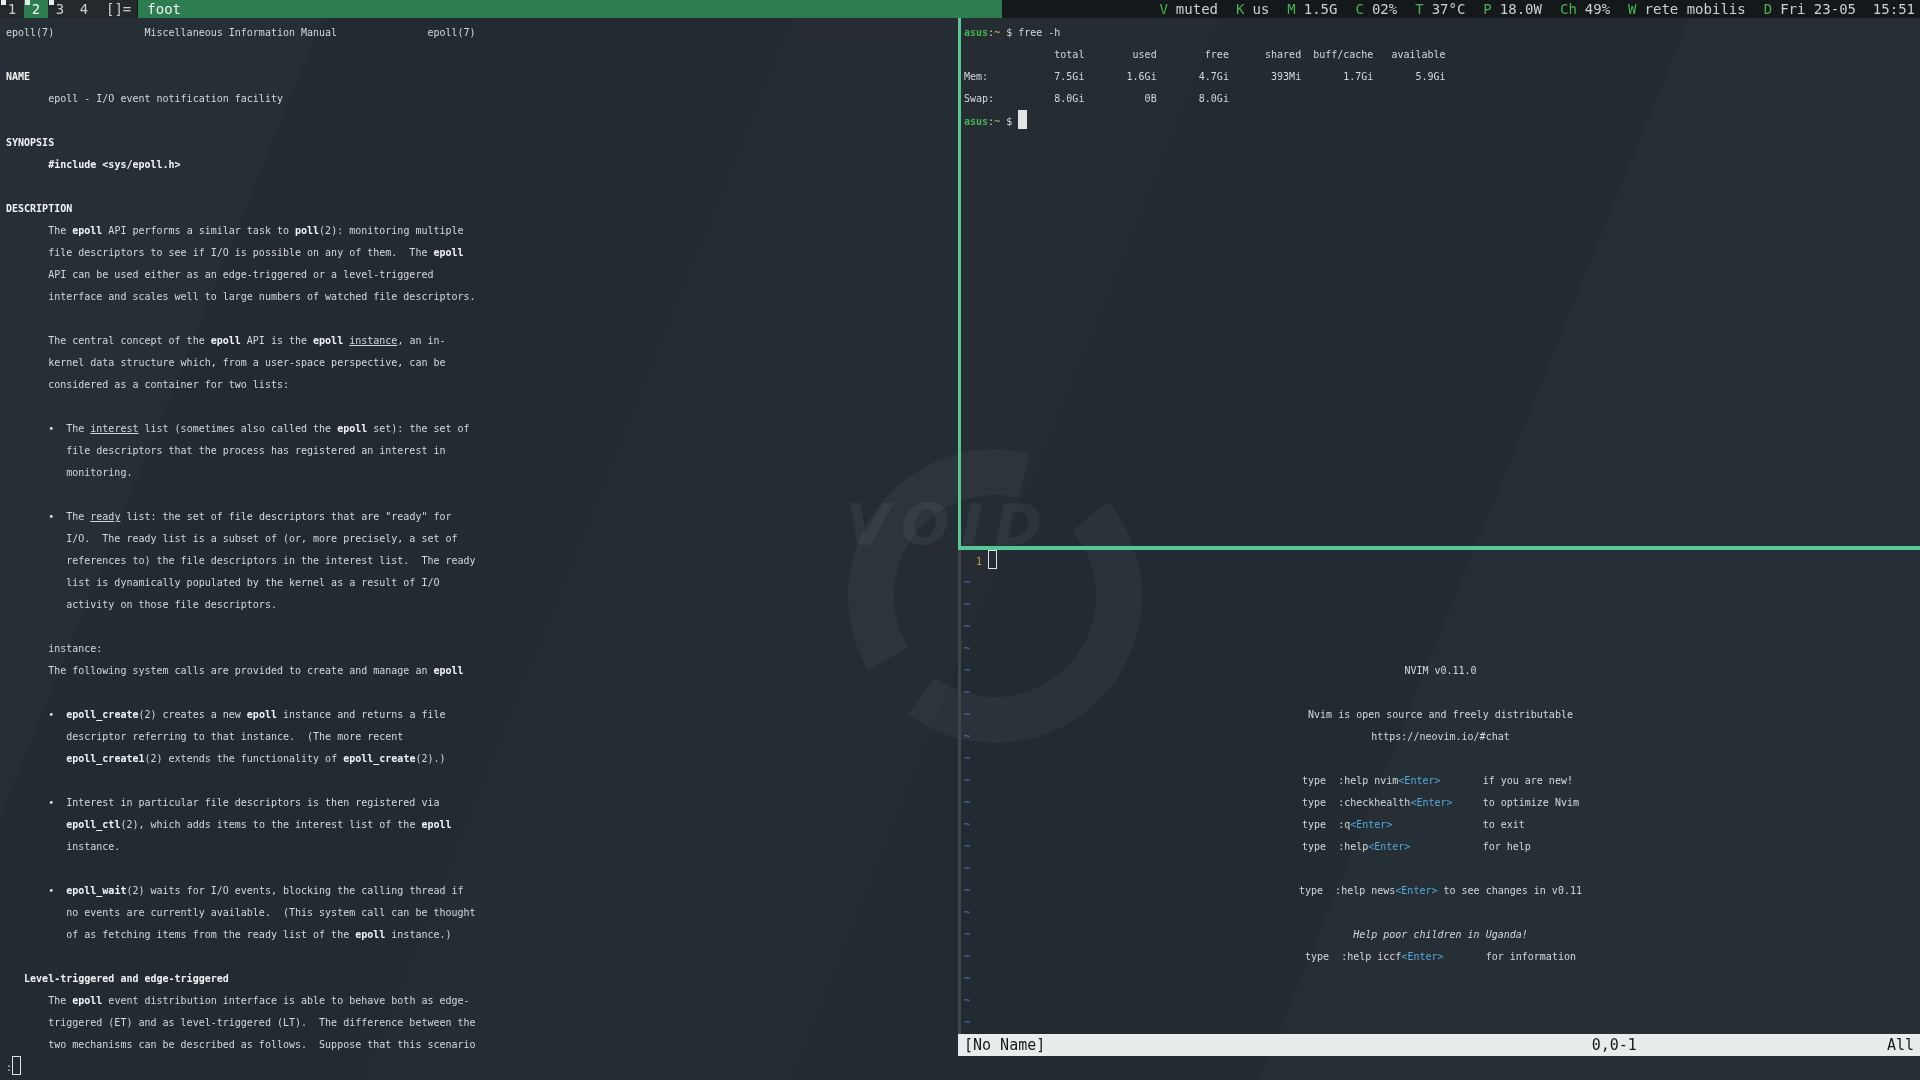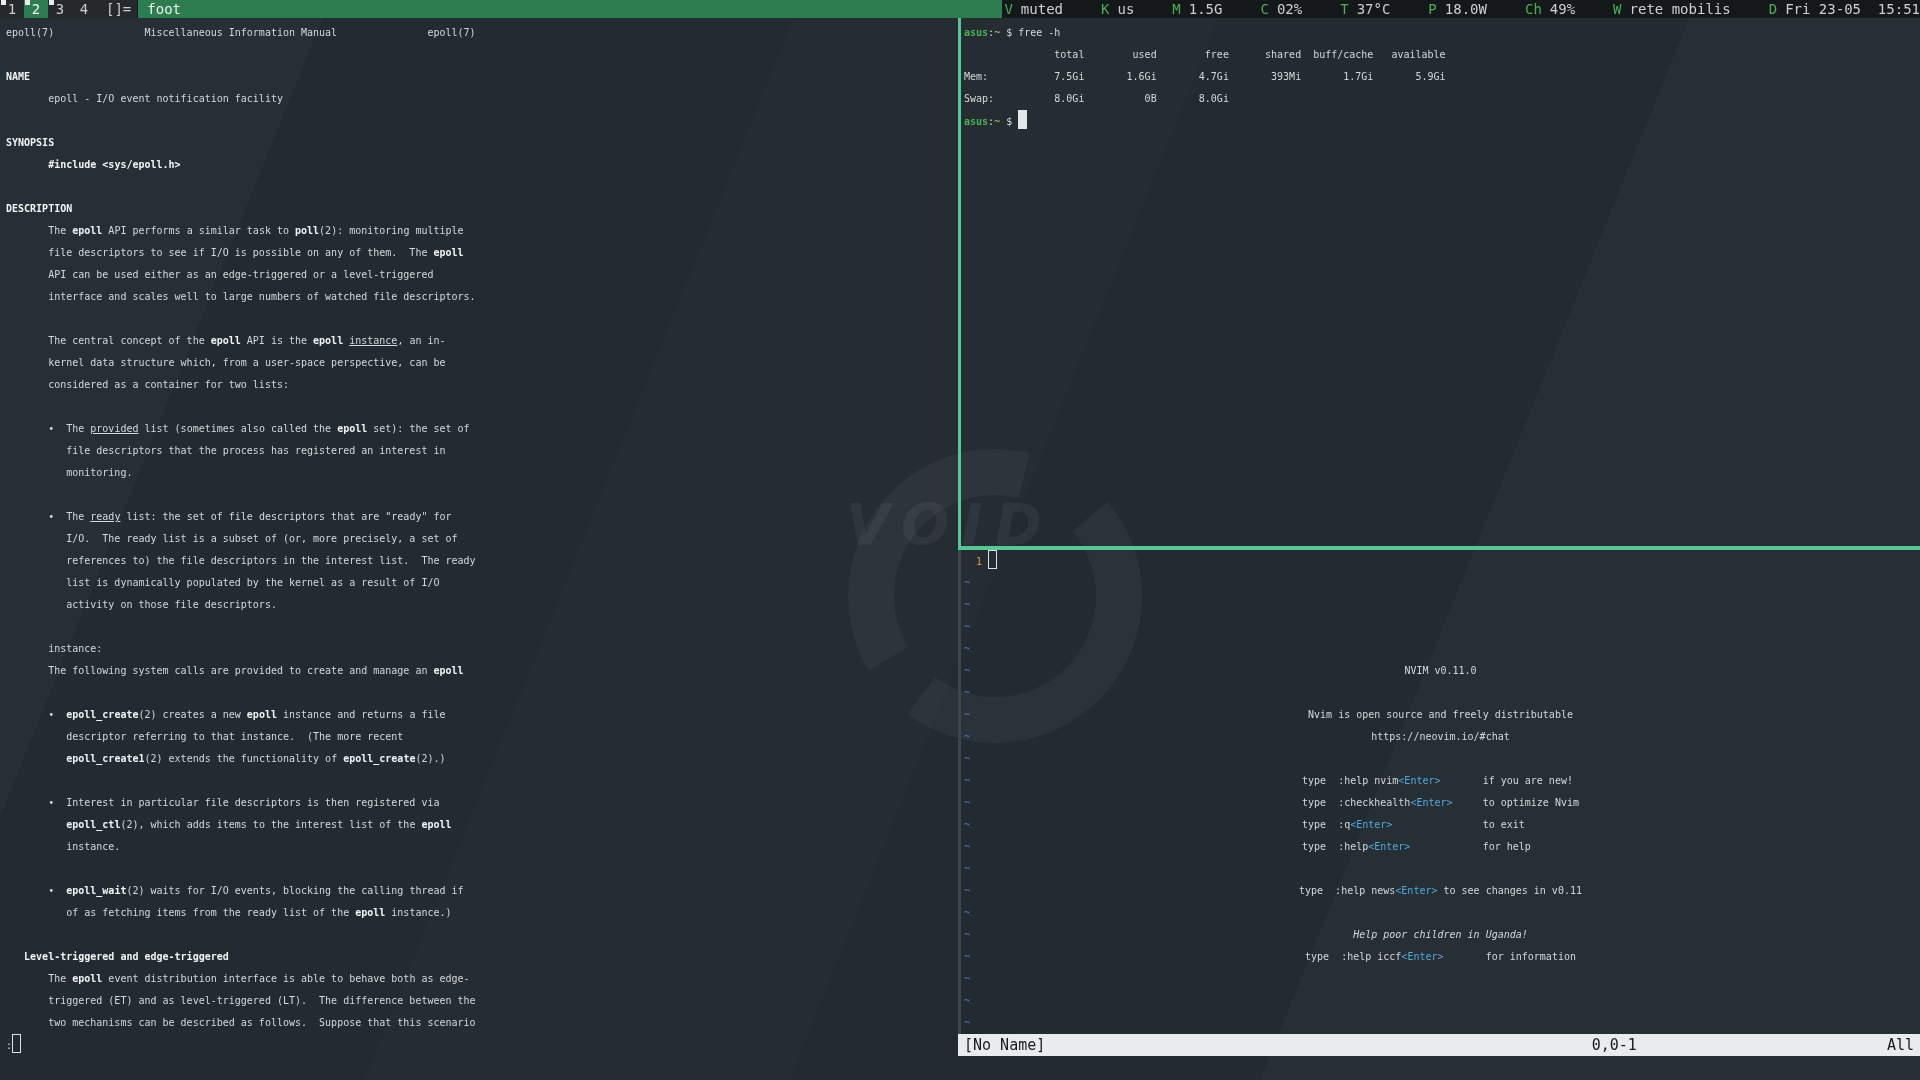--- a/index.html
+++ b/index.html
@@ -21,21 +21,21 @@
   
   #bar{position:absolute;left:0;top:0;width:1920px;height:18px;background:#15181a;
     display:flex;align-items:stretch;font-size:14px;line-height:18px;color:#c9cdce;z-index:5}
   #ws-area{display:flex;background:#26292c}
   .ws-cell{width:24px;position:relative;display:flex;align-items:center;justify-content:center;cursor:default}
   .ws-cell.active{background:var(--wsgreen);color:#f2f5f5}
   .ws-dot{position:absolute;left:1px;top:0;width:5px;height:5px;background:#e8ecec}
   #layout-ind{background:#26292c;padding:0 6px 0 10px;display:flex;align-items:center;white-space:pre}
   #title-block{width:864px;background:var(--wsgreen);color:#eef3f2;display:flex;
     align-items:center;padding-left:9px;margin-left:1px;white-space:pre}
-  #status{margin-left:auto;display:flex;gap:38px;align-items:center;white-space:pre}
+  #status{margin-left:auto;display:flex;gap:18px;align-items:center;padding-right:5px;white-space:pre}
   .status-key{color:var(--green);margin-right:8px}
   .status-value{color:#ccd0d1}
 
   
   .pane{position:absolute;font-size:10px;line-height:22px;color:var(--text);z-index:2}
   .tline{height:22px;white-space:pre}
   span.b{font-weight:bold;color:var(--textb)}
   span.u{text-decoration:underline}
   span.g{font-weight:bold;color:var(--green)}
   span.y{color:var(--yellow)}
@@ -111,21 +111,21 @@
       <div class="tline"><span class="b">DESCRIPTION</span></div>
       <div class="tline"><span>       The </span><span class="b">epoll</span><span> API performs a similar task to </span><span class="b">poll</span><span>(2): monitoring multiple</span></div>
       <div class="tline"><span>       file descriptors to see if I/O is possible on any of them.  The </span><span class="b">epoll</span></div>
       <div class="tline"><span>       API can be used either as an edge-triggered or a level-triggered</span></div>
       <div class="tline"><span>       interface and scales well to large numbers of watched file descriptors.</span></div>
       <div class="tline"> </div>
       <div class="tline"><span>       The central concept of the </span><span class="b">epoll</span><span> API is the </span><span class="b">epoll</span><span> </span><span class="u">instance</span><span>, an in-</span></div>
       <div class="tline"><span>       kernel data structure which, from a user-space perspective, can be</span></div>
       <div class="tline"><span>       considered as a container for two lists:</span></div>
       <div class="tline"> </div>
-      <div class="tline"><span>       •  The </span><span class="u">provided</span><span> list (sometimes also called the </span><span class="b">epoll</span><span> set): the set of</span></div>
+      <div class="tline"><span>       •  The </span><span class="u">interest</span><span> list (sometimes also called the </span><span class="b">epoll</span><span> set): the set of</span></div>
       <div class="tline"><span>          file descriptors that the process has registered an interest in</span></div>
       <div class="tline"><span>          monitoring.</span></div>
       <div class="tline"> </div>
       <div class="tline"><span>       •  The </span><span class="u">ready</span><span> list: the set of file descriptors that are "ready" for</span></div>
       <div class="tline"><span>          I/O.  The ready list is a subset of (or, more precisely, a set of</span></div>
       <div class="tline"><span>          references to) the file descriptors in the interest list.  The ready</span></div>
       <div class="tline"><span>          list is dynamically populated by the kernel as a result of I/O</span></div>
       <div class="tline"><span>          activity on those file descriptors.</span></div>
       <div class="tline"> </div>
       <div class="tline"><span>       instance:</span></div>
@@ -133,20 +133,21 @@
       <div class="tline"> </div>
       <div class="tline"><span>       •  </span><span class="b">epoll_create</span><span>(2) creates a new </span><span class="b">epoll</span><span> instance and returns a file</span></div>
       <div class="tline"><span>          descriptor referring to that instance.  (The more recent</span></div>
       <div class="tline"><span>          </span><span class="b">epoll_create1</span><span>(2) extends the functionality of </span><span class="b">epoll_create</span><span>(2).)</span></div>
       <div class="tline"> </div>
       <div class="tline"><span>       •  Interest in particular file descriptors is then registered via</span></div>
       <div class="tline"><span>          </span><span class="b">epoll_ctl</span><span>(2), which adds items to the interest list of the </span><span class="b">epoll</span></div>
       <div class="tline"><span>          instance.</span></div>
       <div class="tline"> </div>
       <div class="tline"><span>       •  </span><span class="b">epoll_wait</span><span>(2) waits for I/O events, blocking the calling thread if</span></div>
+      <div class="tline"><span>          no events are currently available.  (This system call can be thought</span></div>
       <div class="tline"><span>          of as fetching items from the ready list of the </span><span class="b">epoll</span><span> instance.)</span></div>
       <div class="tline"> </div>
       <div class="tline"><span>   </span><span class="b">Level-triggered and edge-triggered</span></div>
       <div class="tline"><span>       The </span><span class="b">epoll</span><span> event distribution interface is able to behave both as edge-</span></div>
       <div class="tline"><span>       triggered (ET) and as level-triggered (LT).  The difference between the</span></div>
       <div class="tline"><span>       two mechanisms can be described as follows.  Suppose that this scenario</span></div>
     </div>
   <div class="tline"><span>:</span><span class="cursor-hollow"></span></div>
 </div>
 

